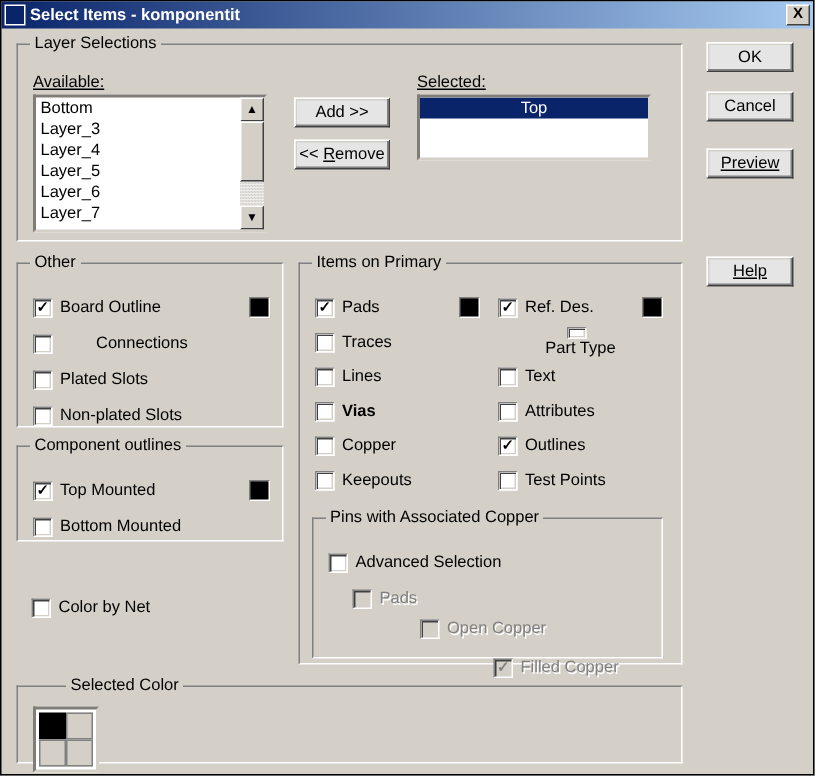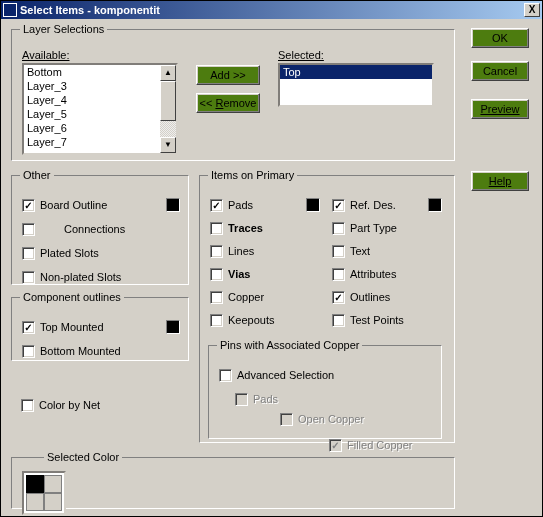--- a/index.html
+++ b/index.html
@@ -19,21 +19,21 @@
 
 .listbox { background:#fff; border:2px inset #d4d0c8; overflow:hidden; position:relative; }
 .listbox .items { position:absolute; left:0; top:0; right:16px; bottom:0; overflow:hidden; }
 .listbox .item { padding: 0 3px; line-height: 14px; white-space:nowrap; }
 .listbox .item.sel { background:#0a246a; color:#fff; }
 .listbox .scrollbar { position:absolute; right:0; top:0; bottom:0; width:16px; background:#d4d0c8; display:flex; flex-direction:column; }
 .sbtn { height:16px; background:#d4d0c8; border:1px solid #fff; border-right-color:#404040; border-bottom-color:#404040; text-align:center; font-size:8px; line-height:13px; }
 .strack { flex:1; background: repeating-conic-gradient(#d4d0c8 0 25%, #eee 0 50%) 50% / 2px 2px; position:relative; }
 .sthumb { position:absolute; left:0; right:0; background:#d4d0c8; border:1px solid #fff; border-right-color:#404040; border-bottom-color:#404040; }
 
-.btn { background:#4d7c0f; border:1px solid #404040; border-top-color:#fff; border-left-color:#fff; box-shadow: inset -1px -1px 0 #808080, inset 1px 1px 0 #d4d0c8; text-align:center; position:absolute; padding:3px 0; }
+.btn { background:#e5e5e5; border:1px solid #404040; border-top-color:#fff; border-left-color:#fff; box-shadow: inset -1px -1px 0 #808080, inset 1px 1px 0 #d4d0c8; text-align:center; position:absolute; padding:3px 0; }
 
 .checkrow { display:flex; align-items:center; height:20px; }
 .checkbox { width:13px; height:13px; background:#fff; border:1px solid #808080; border-right-color:#fff; border-bottom-color:#fff; box-shadow: inset 1px 1px 0 #404040, inset -1px -1px 0 #d4d0c8; margin-right:5px; display:flex; align-items:center; justify-content:center; font-size:10px; line-height:9px; font-weight:bold; color:#000; }
 .checkbox.disabled { background:#d4d0c8; color:#808080; }
 .cblabel.disabled { color:#808080; text-shadow: 1px 1px 0 #fff; }
 .swatch { width:14px; height:14px; background:#000; border:1px solid #808080; border-right-color:#fff; border-bottom-color:#fff; margin-left:6px; }
 
 .colorwell { width:44px; height:44px; border:2px inset #d4d0c8; background:#fff; display:grid; grid-template-columns:1fr 1fr; grid-template-rows:1fr 1fr; padding:2px; gap:0; }
 .cw1 { background:#000; } .cw2,.cw3,.cw4 { background:#d4d0c8; border:1px solid #808080; }
 
@@ -79,21 +79,21 @@
           </div>
         </div>
       </div>
 
       <div class="btn" style="left:184px; top:30px; width:64px;"><span>Add &gt;&gt;</span></div>
       <div class="btn" style="left:184px; top:58px; width:64px;">&lt;&lt; <span class="underline">R</span>emove</div>
 
       <div style="position:absolute; left:266px; top:14px;">
         <span class="label"><span class="underline">Selected:</span></span>
         <div class="listbox" style="width:156px; height:44px;">
-          <div class="items" id="sel-items" style="right:0;">
+          <div class="items" id="sel-items" style="right:0;text-align:center;">
               <div class="item sel">Top</div>
             </div>
         </div>
       </div>
     </fieldset>
 
     <fieldset style="left:10px; top:150px; width:178px; height:116px;">
       <legend>Other</legend>
       <div id="other-items" style="position:absolute; left:10px; top:14px; right:8px;">
           <div class="checkrow" style="margin-bottom: 4px;">
@@ -137,48 +137,48 @@
     </div>
 
     <fieldset style="left:198px; top:150px; width:256px; height:274px;">
       <legend>Items on Primary</legend>
       <div id="prim-col1" class="col" style="left:10px; top:14px; width:110px;">
           <div class="checkrow" style="margin-bottom: 3px;">
             <span class="checkbox">✓</span>
             <span class="cblabel">Pads</span>
             <span class="swatch" style="background: rgb(0, 0, 0); margin-left: auto;"></span>
           </div>
+          <div class="checkrow" style="margin-bottom: 3px;">
+            <span class="checkbox"></span>
+            <span class="cblabel">Traces</span>
+          </div>
+          <div class="checkrow" style="margin-bottom: 3px;">
+            <span class="checkbox"></span>
+            <span class="cblabel">Lines</span>
+          </div>
           <div class="checkrow" style="margin-bottom: 3px; font-weight: bold;">
             <span class="checkbox"></span>
-            <span class="cblabel">Traces</span>
-          </div>
-          <div class="checkrow" style="margin-bottom: 3px;">
-            <span class="checkbox"></span>
-            <span class="cblabel">Lines</span>
-          </div>
-          <div class="checkrow" style="margin-bottom: 3px; font-weight: bold;">
-            <span class="checkbox"></span>
             <span class="cblabel">Vias</span>
           </div>
           <div class="checkrow" style="margin-bottom: 3px;">
             <span class="checkbox"></span>
             <span class="cblabel">Copper</span>
           </div>
           <div class="checkrow" style="margin-bottom: 3px;">
             <span class="checkbox"></span>
             <span class="cblabel">Keepouts</span>
           </div>
         </div>
       <div id="prim-col2" class="col" style="left:132px; top:14px; width:110px;">
           <div class="checkrow" style="margin-bottom: 3px;">
             <span class="checkbox">✓</span>
             <span class="cblabel">Ref. Des.</span>
             <span class="swatch" style="background: rgb(0, 0, 0); margin-left: auto;"></span>
           </div>
-          <div class="checkrow" style="margin-bottom: 3px;">
+          <div class="checkrow" style="margin-bottom: 3px; flex-direction: column;">
             <span class="checkbox"></span>
             <span class="cblabel">Part Type</span>
           </div>
           <div class="checkrow" style="margin-bottom: 3px;">
             <span class="checkbox"></span>
             <span class="cblabel">Text</span>
           </div>
           <div class="checkrow" style="margin-bottom: 3px;">
             <span class="checkbox"></span>
             <span class="cblabel">Attributes</span>

